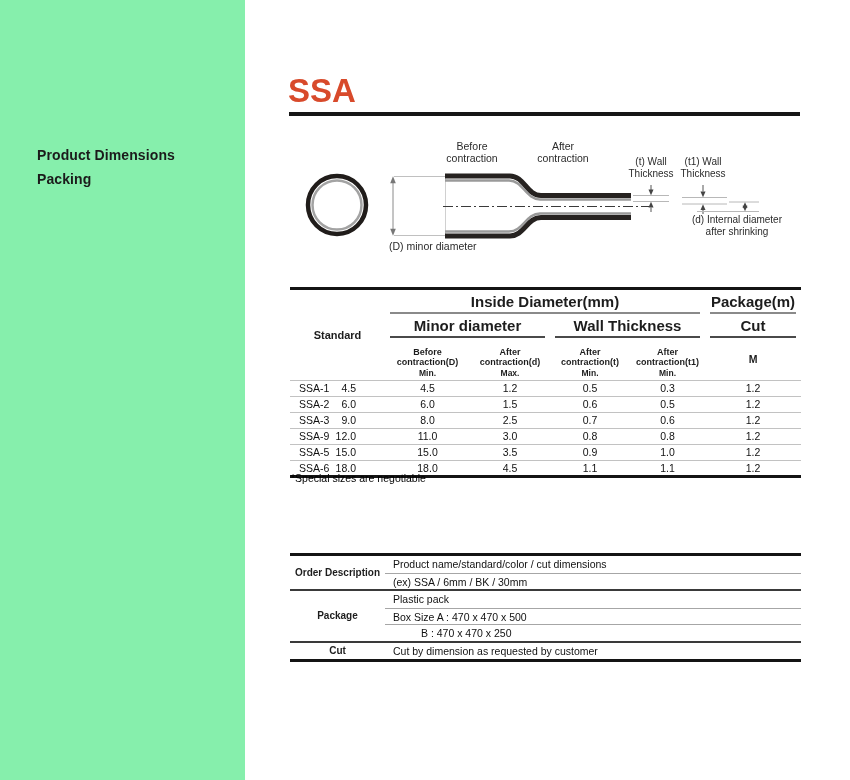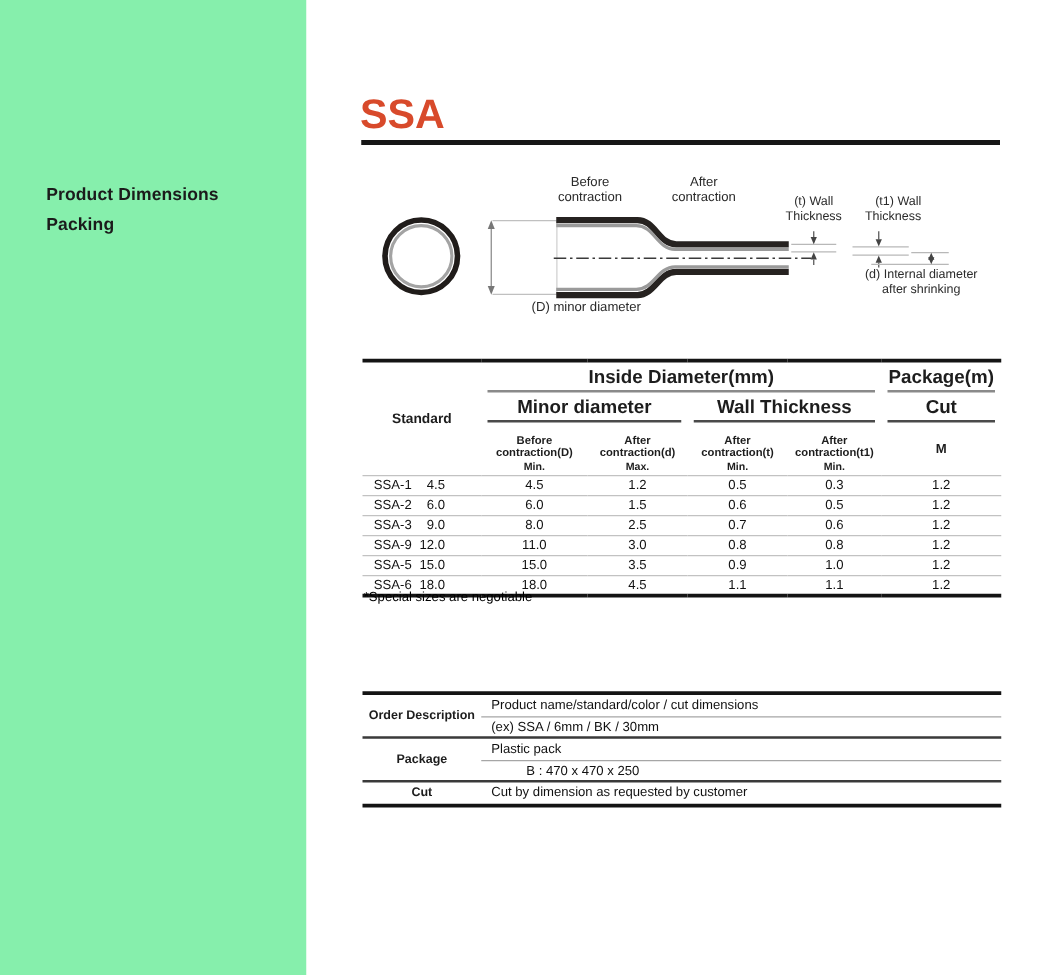--- a/index.html
+++ b/index.html
@@ -17,23 +17,23 @@
   .title { position:absolute; left:288px; top:72px; font-size:33px; font-weight:bold; color:#d84a2b; }
   .title-rule { position:absolute; left:289px; top:112px; width:511px; height:4px; background:#161616; }
 
   
   .diagram { position:absolute; left:290px; top:135px; }
   .dlabel { position:absolute; text-align:center; font-size:10.5px; line-height:12px; color:#2b2b2b; white-space:pre-line; }
   .dlabel.small { font-size:10px; line-height:11.5px; }
   .lbl-before { left:417px; top:140px; width:110px; }
   .lbl-after  { left:508px; top:140px; width:110px; }
   .lbl-t      { left:617px; top:156px; width:68px; }
-  .lbl-t1     { left:669px; top:156px; width:68px;text-align:right; }
+  .lbl-t1     { left:669px; top:156px; width:68px; }
   .lbl-d      { left:667px; top:214px; width:140px; }
-  .lbl-D      { left:389px; top:240px; width:160px; text-align:center; }
+  .lbl-D      { left:389px; top:240px; width:160px; text-align:left; }
 
   
   .spec { position:absolute; left:290px; top:287px; width:511px; border-collapse:collapse; table-layout:fixed;
           border-top:3.5px solid #141414; border-bottom:3px solid #141414; color:#111; }
   .spec td { padding:0; text-align:center; }
   .spec thead tr.h1 td, .spec thead tr.h2 td { height:19px; vertical-align:top; }
   .grp { display:block; font-weight:bold; font-size:15px; color:#1d1d1d; padding:3px 0 2px; margin:0 5px; }
   .g1 { border-bottom:2px solid #8a8a8a; }
   .g2 { border-bottom:2px solid #4a4a4a; }
   .std-head { font-weight:bold; font-size:11px; vertical-align:middle !important; color:#1d1d1d; }
@@ -265,20 +265,21 @@
     <div class="o-label">Order Description</div>
     <div class="o-values">
       <div class="o-line">Product name/standard/color / cut dimensions</div>
       <div class="o-line">(ex) SSA / 6mm / BK / 30mm</div>
     </div>
   </div>
   <div class="o-row">
     <div class="o-label">Package</div>
     <div class="o-values">
       <div class="o-line">Plastic pack</div>
+      <div class="o-line">Box Size A : 470 x 470 x 500</div>
       <div class="o-line indent">B : 470 x 470 x 250</div>
     </div>
   </div>
   <div class="o-row">
     <div class="o-label">Cut</div>
     <div class="o-values">
       <div class="o-line">Cut by dimension as requested by customer</div>
     </div>
   </div>
 </div>

